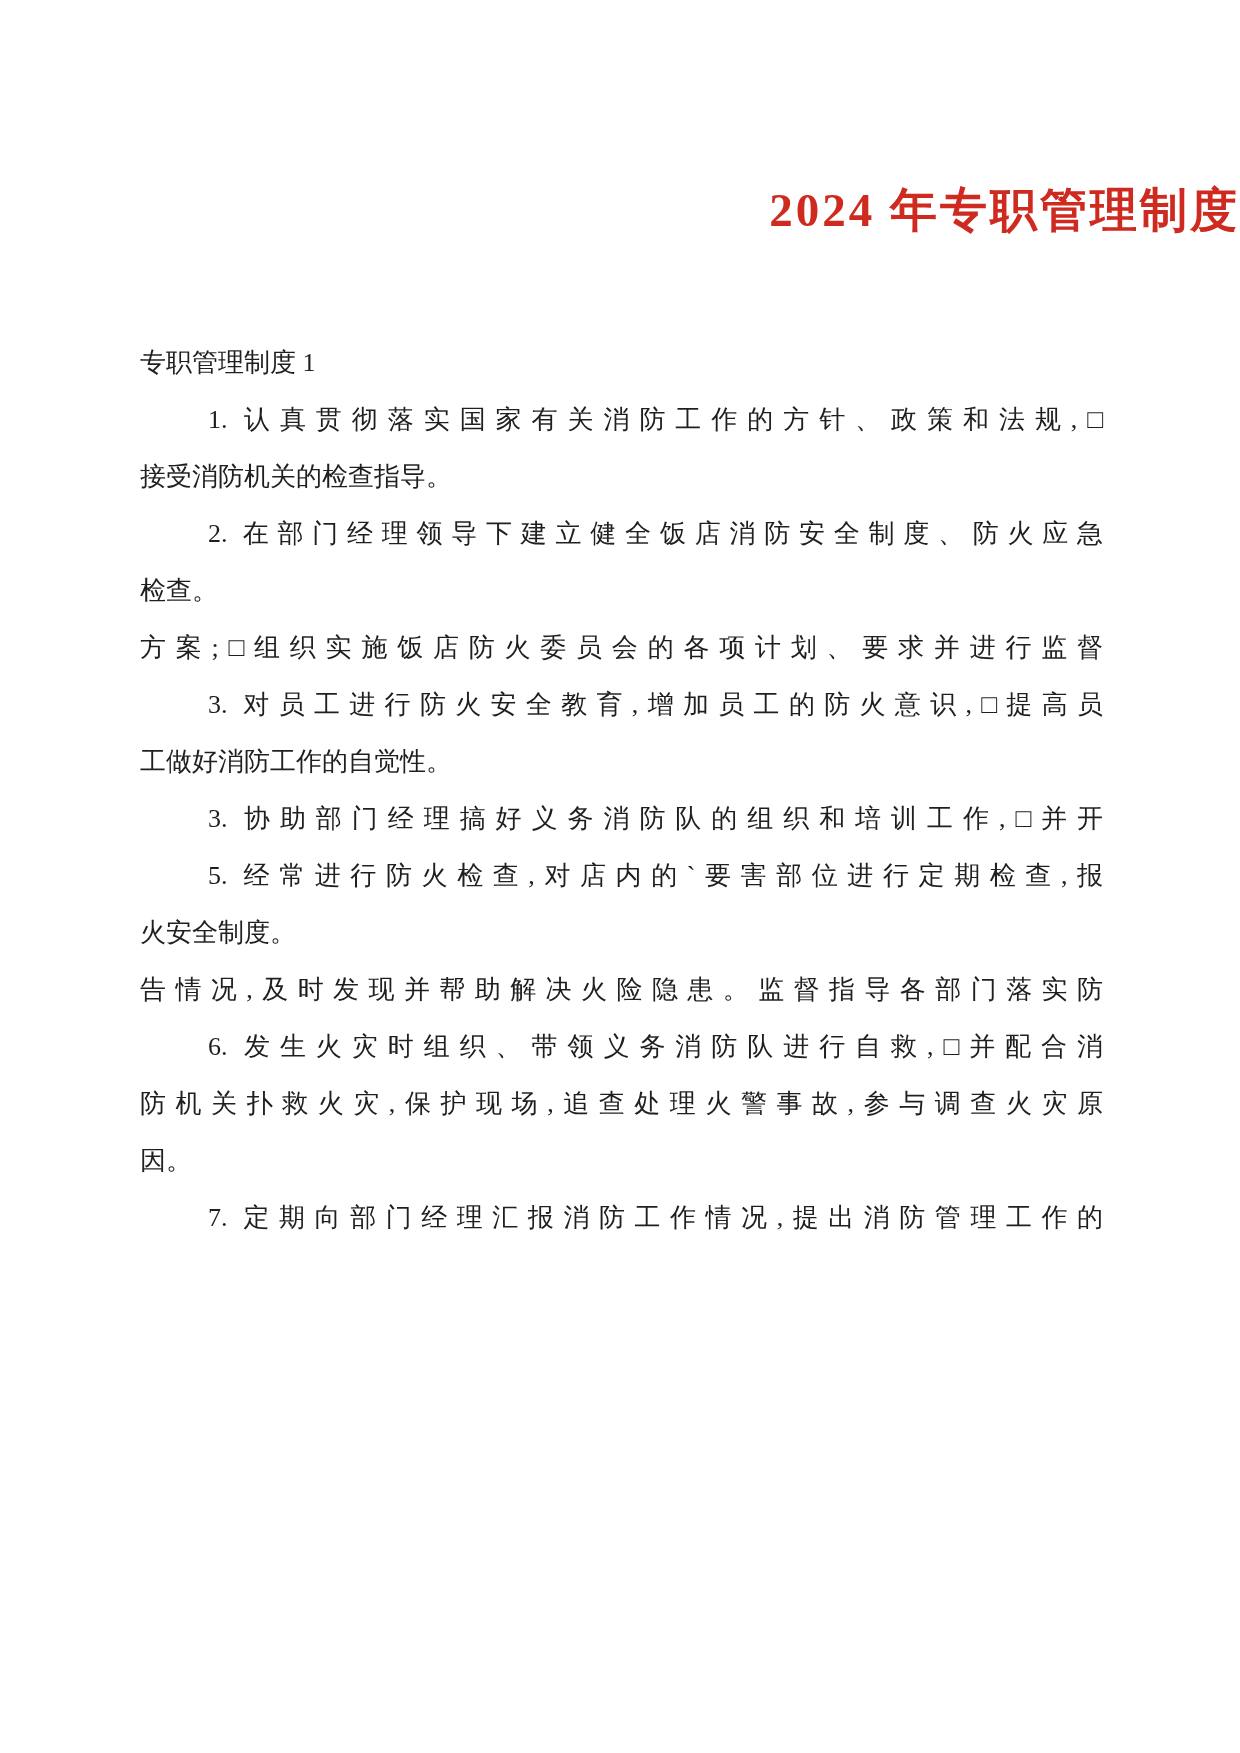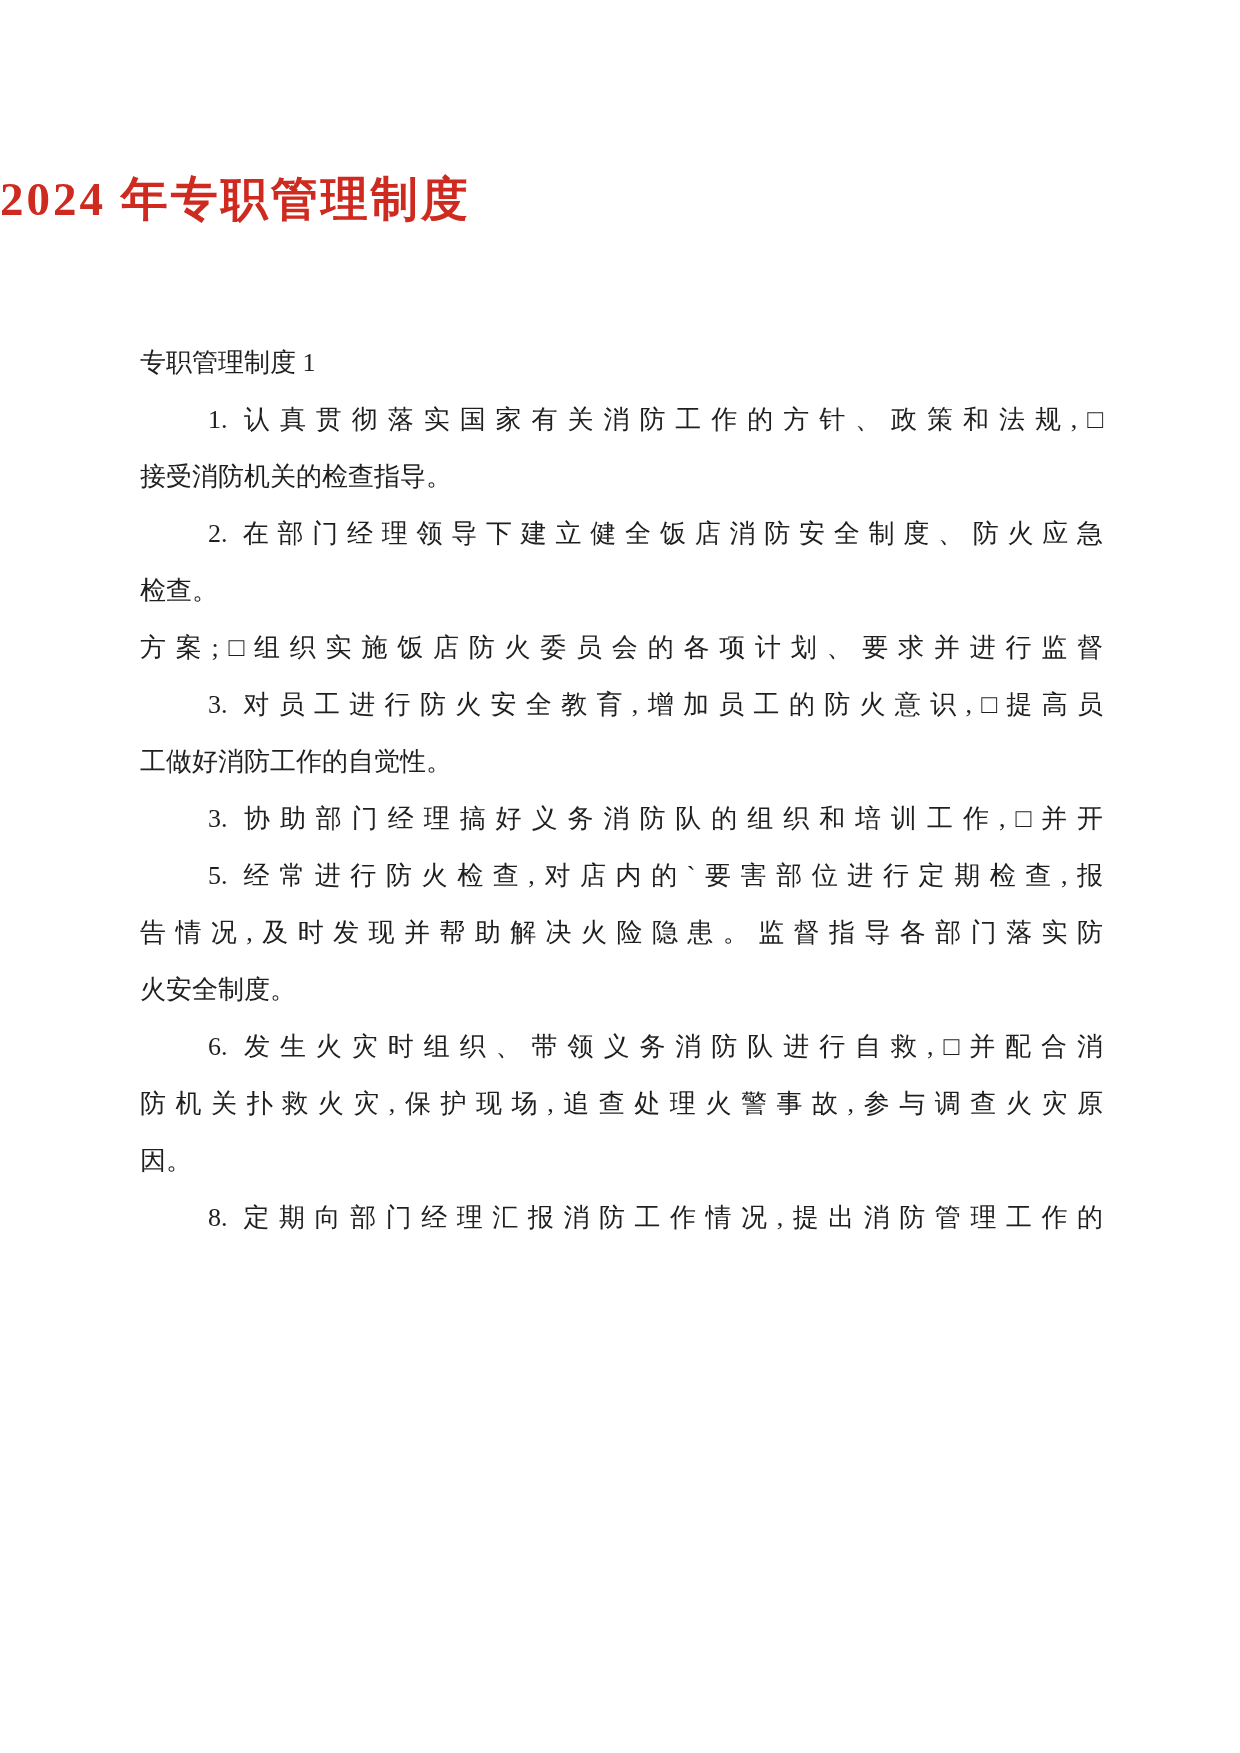--- a/index.html
+++ b/index.html
@@ -6,25 +6,25 @@
   .page {
     position: relative;
     width: 1240px;
     height: 1753px;
     background: #ffffff;
     overflow: hidden;
     font-family: "Liberation Serif", "DejaVu Serif", serif;
   }
   .doc-title {
     position: absolute;
-    top: 169px;
+    top: 180px;
     left: 0;
     width: 100%;
     margin: 0;
-    text-align: left;
+    text-align: right;
     font-size: 47px;
     line-height: 60px;
     font-weight: 700;
     letter-spacing: 3px;
     color: var(--title-red, #ce2a20);
   }
   .body-text {
     position: absolute;
     top: 334px;
     left: 140px;
@@ -68,22 +68,22 @@
     <div class="line">专职管理制度 1</div>
     <div class="line indent fill">1. 认真贯彻落实国家有关消防工作的方针、政策和法规,□</div>
     <div class="line">接受消防机关的检查指导。</div>
     <div class="line indent fill">2. 在部门经理领导下建立健全饭店消防安全制度、防火应急</div>
     <div class="line">检查。</div>
     <div class="line fill">方案;□组织实施饭店防火委员会的各项计划、要求并进行监督</div>
     <div class="line indent fill">3. 对员工进行防火安全教育,增加员工的防火意识,□提高员</div>
     <div class="line">工做好消防工作的自觉性。</div>
     <div class="line indent fill">3. 协助部门经理搞好义务消防队的组织和培训工作,□并开</div>
     <div class="line indent fill">5. 经常进行防火检查,对店内的`要害部位进行定期检查,报</div>
+    <div class="line">火安全制度。</div>
     <div class="line fill">告情况,及时发现并帮助解决火险隐患。监督指导各部门落实防</div>
-    <div class="line">火安全制度。</div>
     <div class="line indent fill">6. 发生火灾时组织、带领义务消防队进行自救,□并配合消</div>
     <div class="line fill">防机关扑救火灾,保护现场,追查处理火警事故,参与调查火灾原</div>
     <div class="line">因。</div>
-    <div class="line indent fill">8. 定期向部门经理汇报消防工作情况,提出消防管理工作的</div>
+    <div class="line indent fill">7. 定期向部门经理汇报消防工作情况,提出消防管理工作的</div>
   </div>
 
 
 </div>
 
 </body></html>

